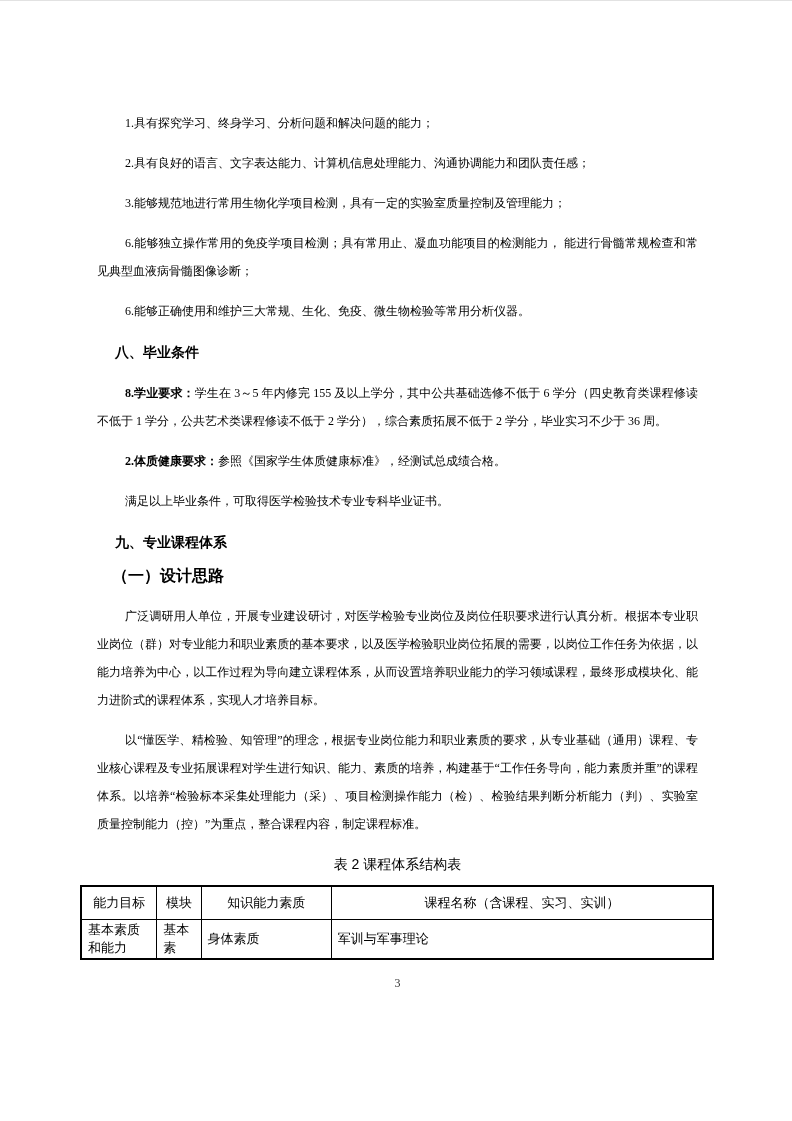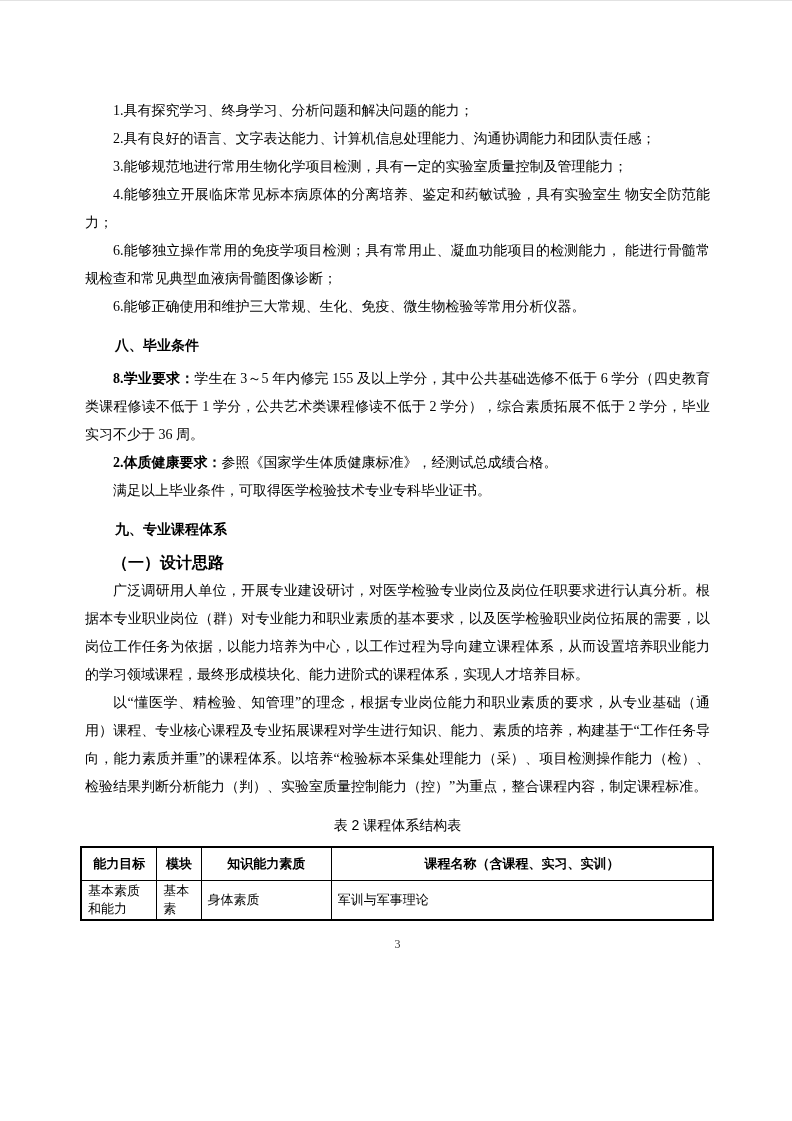--- a/index.html
+++ b/index.html
@@ -10,23 +10,23 @@
     box-sizing: border-box;
     border-top: 1px solid #e2e2e2;
     font-family: "Liberation Serif", "DejaVu Serif", serif;
     color: #000;
     overflow: hidden;
   }
   .content {
     padding: 96px 82px 0 85px; 
   }
   p.body {
-    font-size: 14px;
+    font-size: 12px;
     line-height: 28px;
-    margin: 0;
+    margin: 12px;
     text-align: justify;
     text-indent: 28px; 
   }
   p.body b.lead { font-weight: bold; }
   h2.sec {
     font-size: 14px;
     line-height: 30px;
     font-weight: bold;
     margin: 9px 0 5px;
     padding-left: 30px;
@@ -55,21 +55,21 @@
     border-collapse: collapse;
     border: 2px solid #000;
     table-layout: fixed;
   }
   table.course th, table.course td {
     border: 1px solid #000;
     box-sizing: border-box;
   }
   table.course th {
     font-size: 13px;
-    font-weight: bold;
+    font-weight: normal;
     text-align: center;
     height: 33px;
     padding: 2px 4px;
     font-family: "Liberation Sans", "DejaVu Sans", sans-serif;
   }
   table.course td {
     font-size: 13px;
     height: 25px;
     padding: 1px 6px;
     text-align: left;
@@ -85,21 +85,20 @@
 </style>
 </head>
 <body>
 
 <div class="page">
   <div class="content">
 
     <p class="body">1.具有探究学习、终身学习、分析问题和解决问题的能力；</p>
     <p class="body">2.具有良好的语言、文字表达能力、计算机信息处理能力、沟通协调能力和团队责任感；</p>
     <p class="body">3.能够规范地进行常用生物化学项目检测，具有一定的实验室质量控制及管理能力；</p>
-    <p class="body">4.能够独立开展临床常见标本病原体的分离培养、鉴定和药敏试验，具有实验室生 物安全防范能力；</p>
     <p class="body">6.能够独立操作常用的免疫学项目检测；具有常用止、凝血功能项目的检测能力， 能进行骨髓常规检查和常见典型血液病骨髓图像诊断；</p>
     <p class="body">6.能够正确使用和维护三大常规、生化、免疫、微生物检验等常用分析仪器。</p>
 
     <h2 class="sec">八、毕业条件</h2>
 
     <p class="body"><b class="lead">8.学业要求：</b><span>学生在 3～5 年内修完 155 及以上学分，其中公共基础选修不低于 6 学分（四史教育类课程修读不低于 1 学分，公共艺术类课程修读不低于 2 学分），综合素质拓展不低于 2 学分，毕业实习不少于 36 周。</span></p>
 
     <p class="body"><b class="lead">2.体质健康要求：</b><span>参照《国家学生体质健康标准》，经测试总成绩合格。</span></p>
 
     <p class="body">满足以上毕业条件，可取得医学检验技术专业专科毕业证书。</p>

